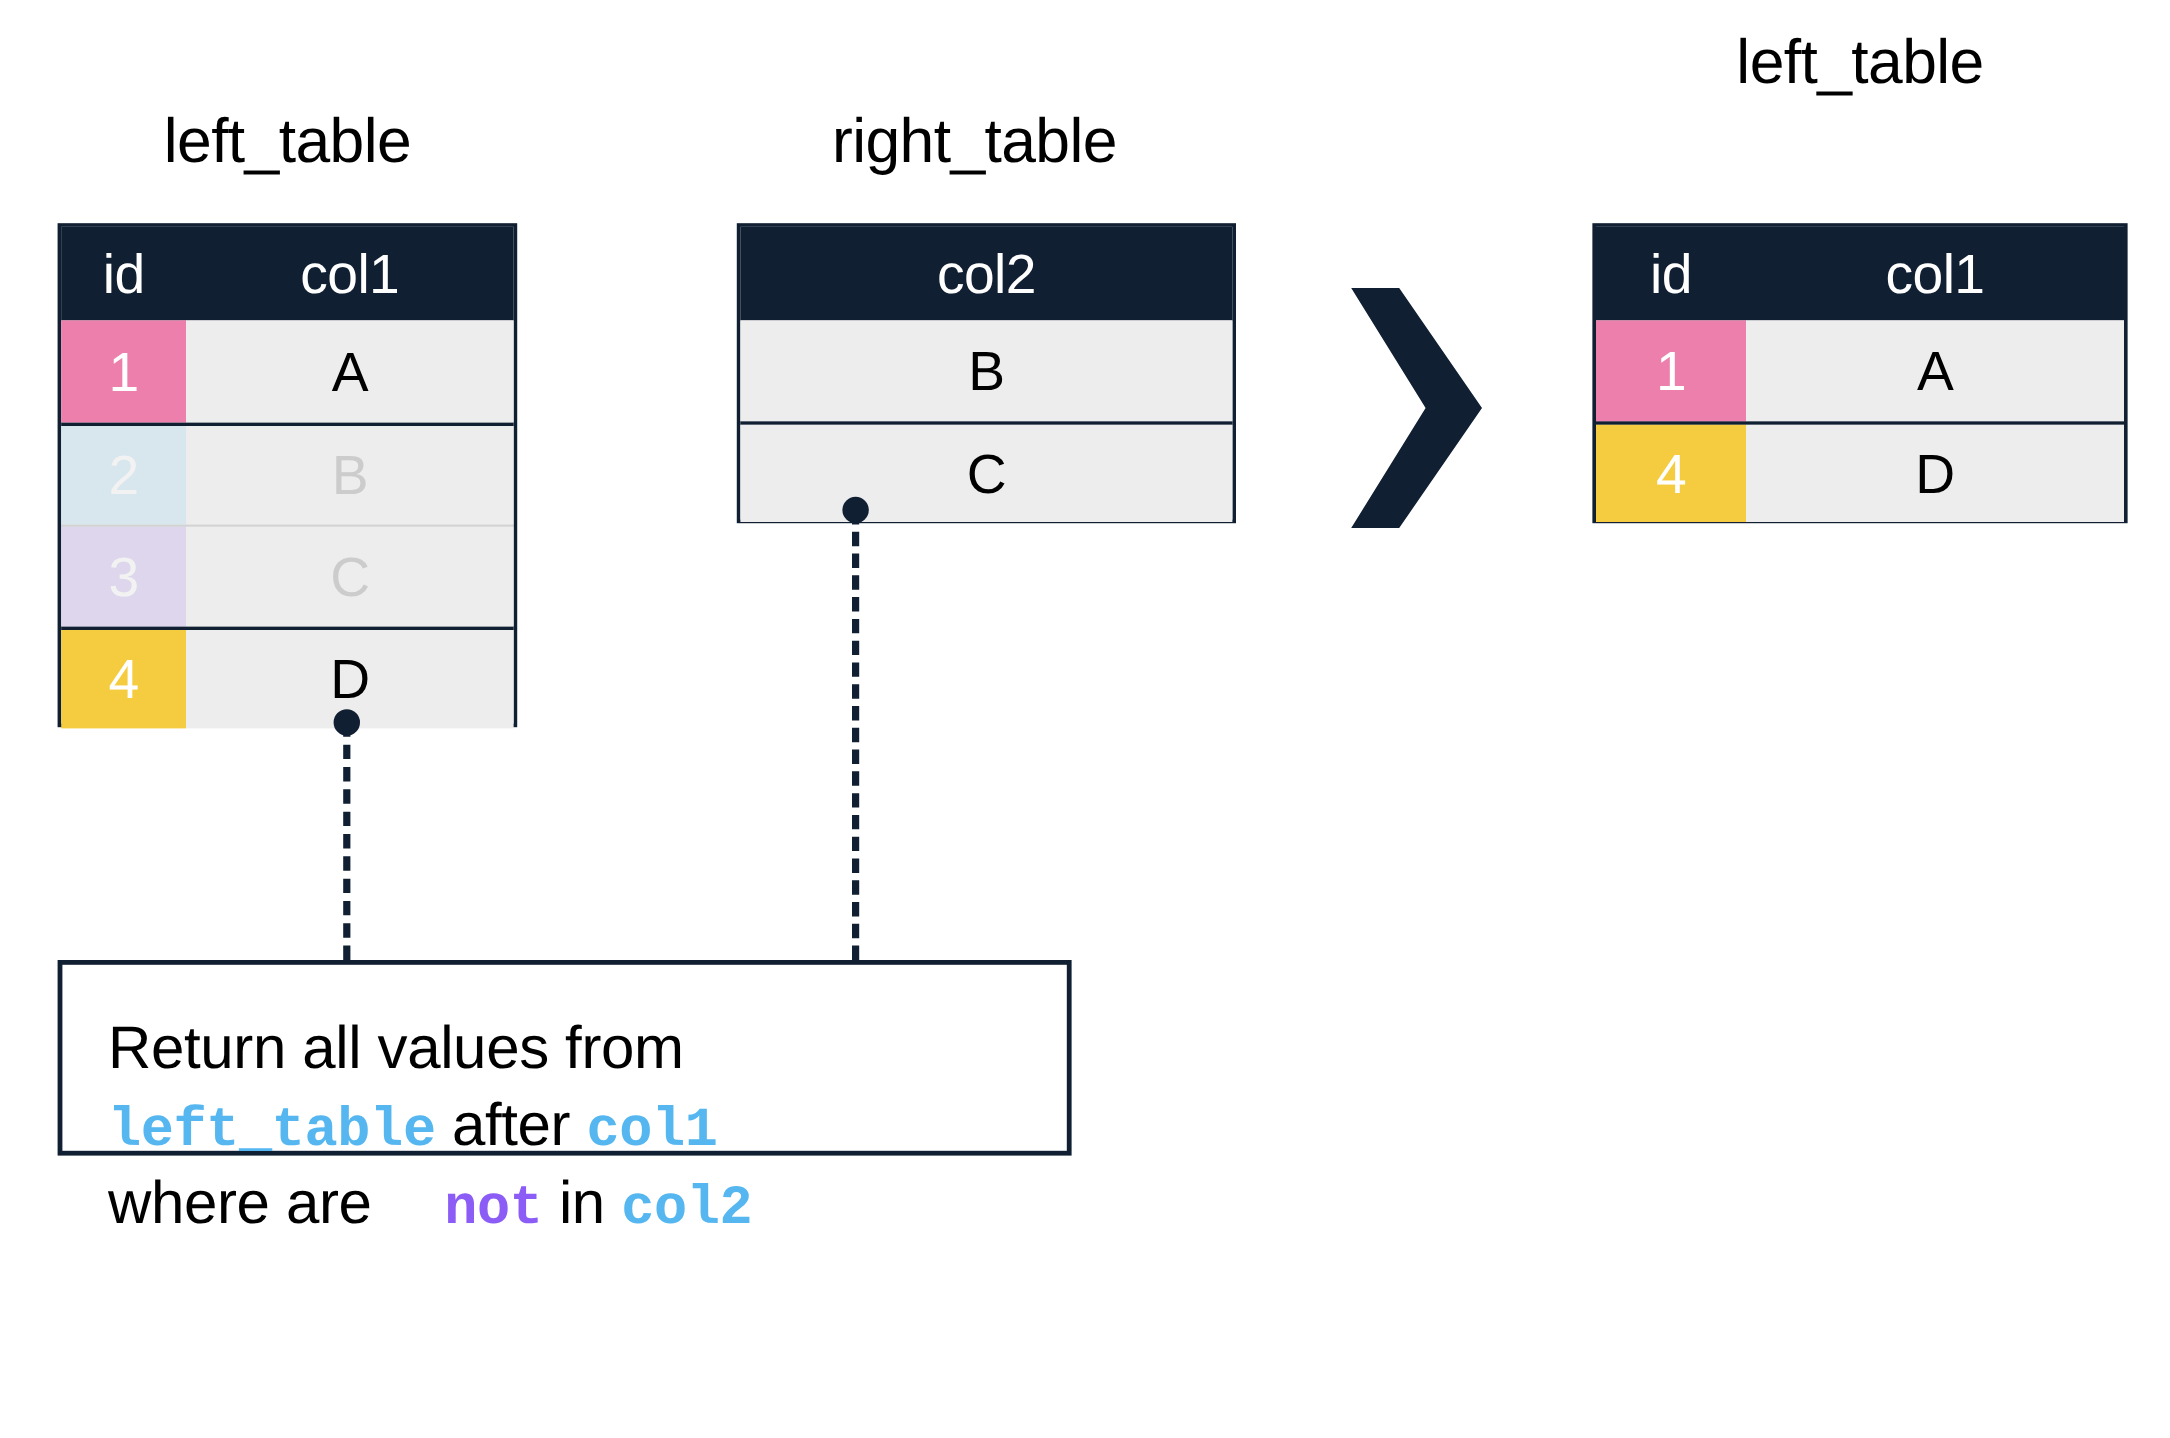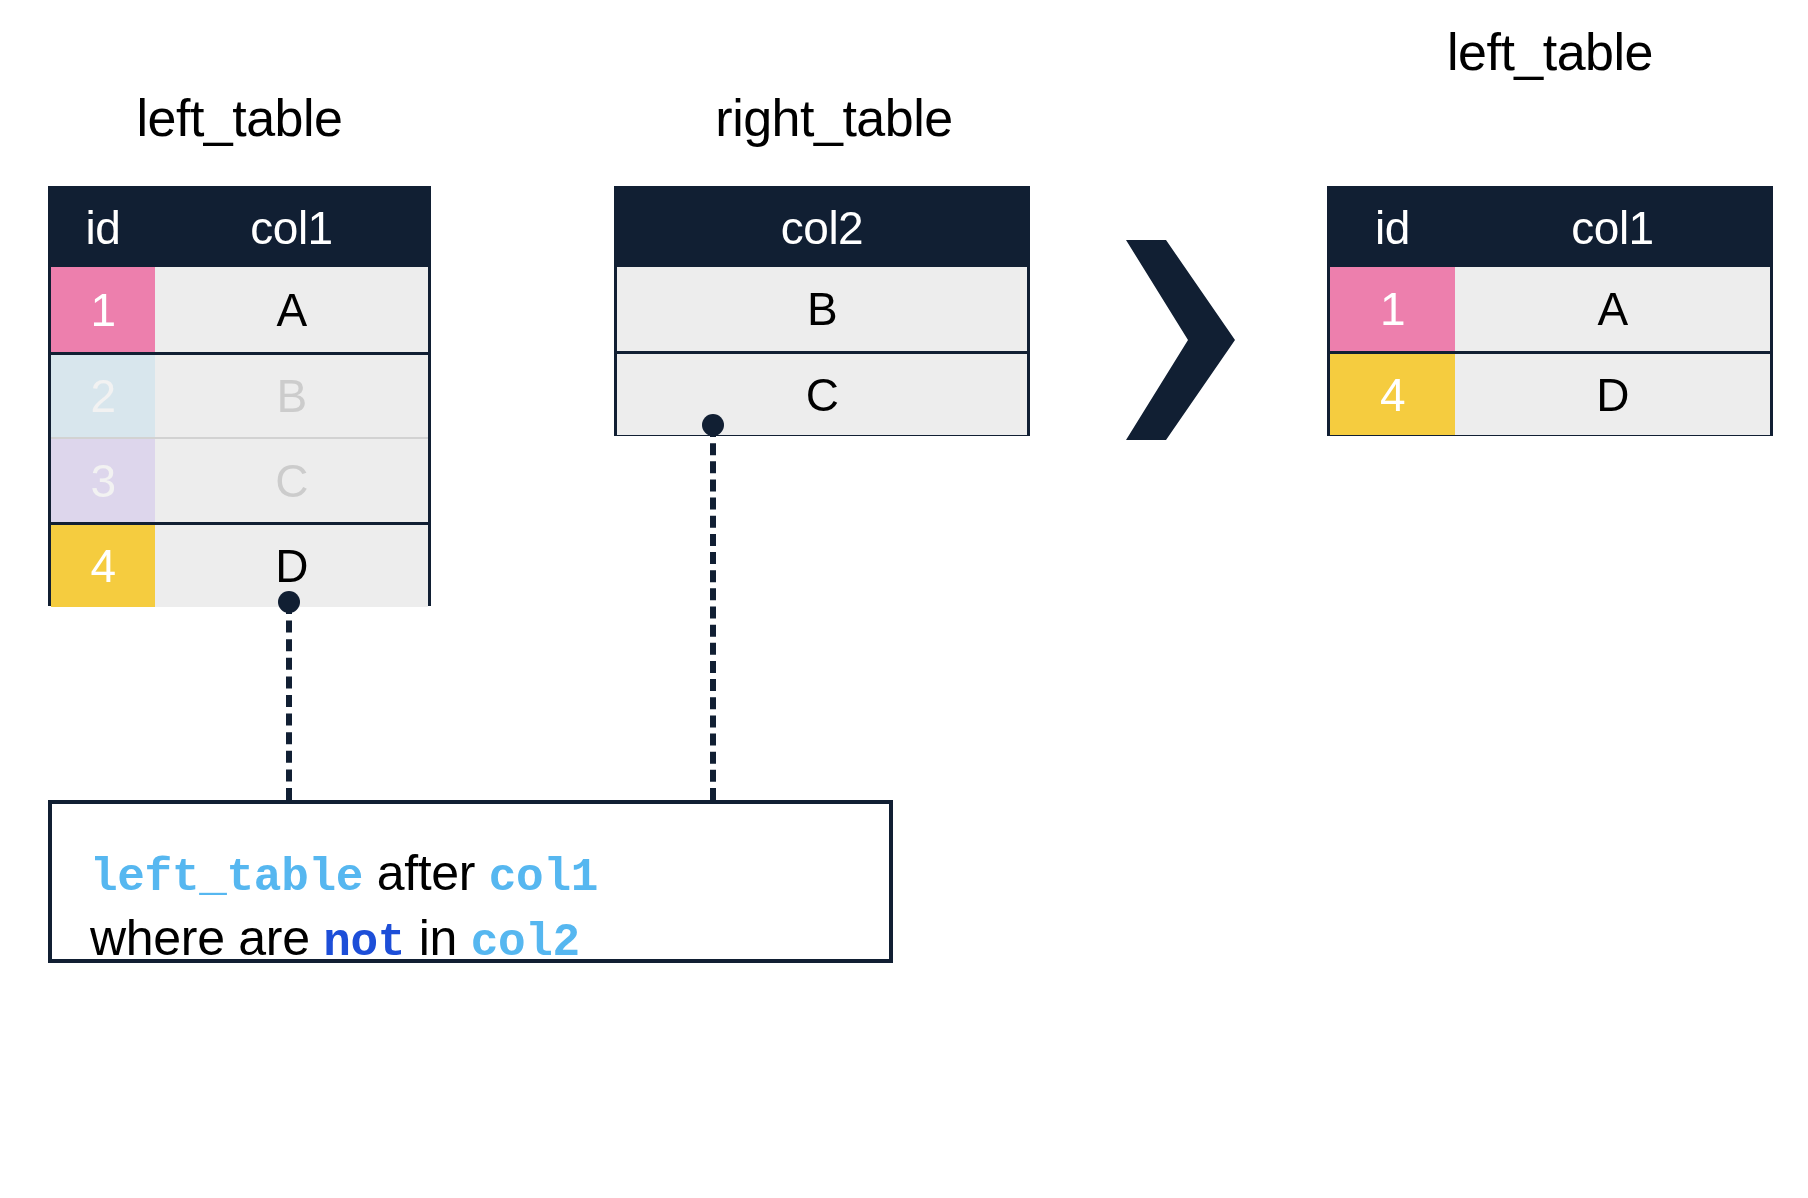--- a/index.html
+++ b/index.html
@@ -148,21 +148,21 @@
     line-height: 1.27;
     white-space: nowrap;
     letter-spacing: -0.3px;
   }
   .mono {
     font-family: "Liberation Mono", "DejaVu Sans Mono", monospace;
     font-weight: 700;
     font-size: 46px;
   }
   .c-blue   { color: #56b7f0; }
-  .c-orange { color: #1d4ed8; }
+  .c-orange { color: #8b5cf6; margin-left: 47px; }
 </style>
 </head>
 <body>
 
 <div class="stage">
 
   <div class="tbl-title" style="left:48px; top:88px; width:383px;">left_table</div>
 
   <div class="tbl" id="left-table">
     <div class="thead">
@@ -184,21 +184,21 @@
       <div class="cell-id" style="background:#ddd6ec;">3</div>
       <div class="cell-val">C</div>
     </div>
 
     <div class="trow row-sep-strong">
       <div class="cell-id" style="background:#f5cc3f;">4</div>
       <div class="cell-val">D</div>
     </div>
   </div>
 
-  <div class="tbl-title" style="left:626px; top:88px; width:416px;">right_table</div>
+  <div class="tbl-title" style="left:604px; top:88px; width:416px;">right_table</div>
 
   <div class="tbl" id="right-table">
     <div class="thead">
       <div class="th th-col2">col2</div>
     </div>
     <div class="trow">
       <div class="cell-val">B</div>
     </div>
     <div class="trow row-sep-strong">
       <div class="cell-val">C</div>
@@ -226,20 +226,23 @@
     </div>
   </div>
 
   <div class="conn-dot" style="left:278px; top:591px;"></div>
   <div class="conn-line" style="left:286px; top:602px; height:198px;"></div>
 
   <div class="conn-dot" style="left:702px; top:414px;"></div>
   <div class="conn-line" style="left:710px; top:425px; height:375px;"></div>
 
   <div id="note-box">
+    <div class="note-line">
+      <span>Return all values from</span>
+    </div>
     <div class="note-line">
       <span class="mono c-blue">left_table</span>
       <span>after</span>
       <span class="mono c-blue">col1</span>
     </div>
     <div class="note-line">
       <span>where are</span>
       <span class="mono c-orange">not</span>
       <span>in</span>
       <span class="mono c-blue">col2</span>

